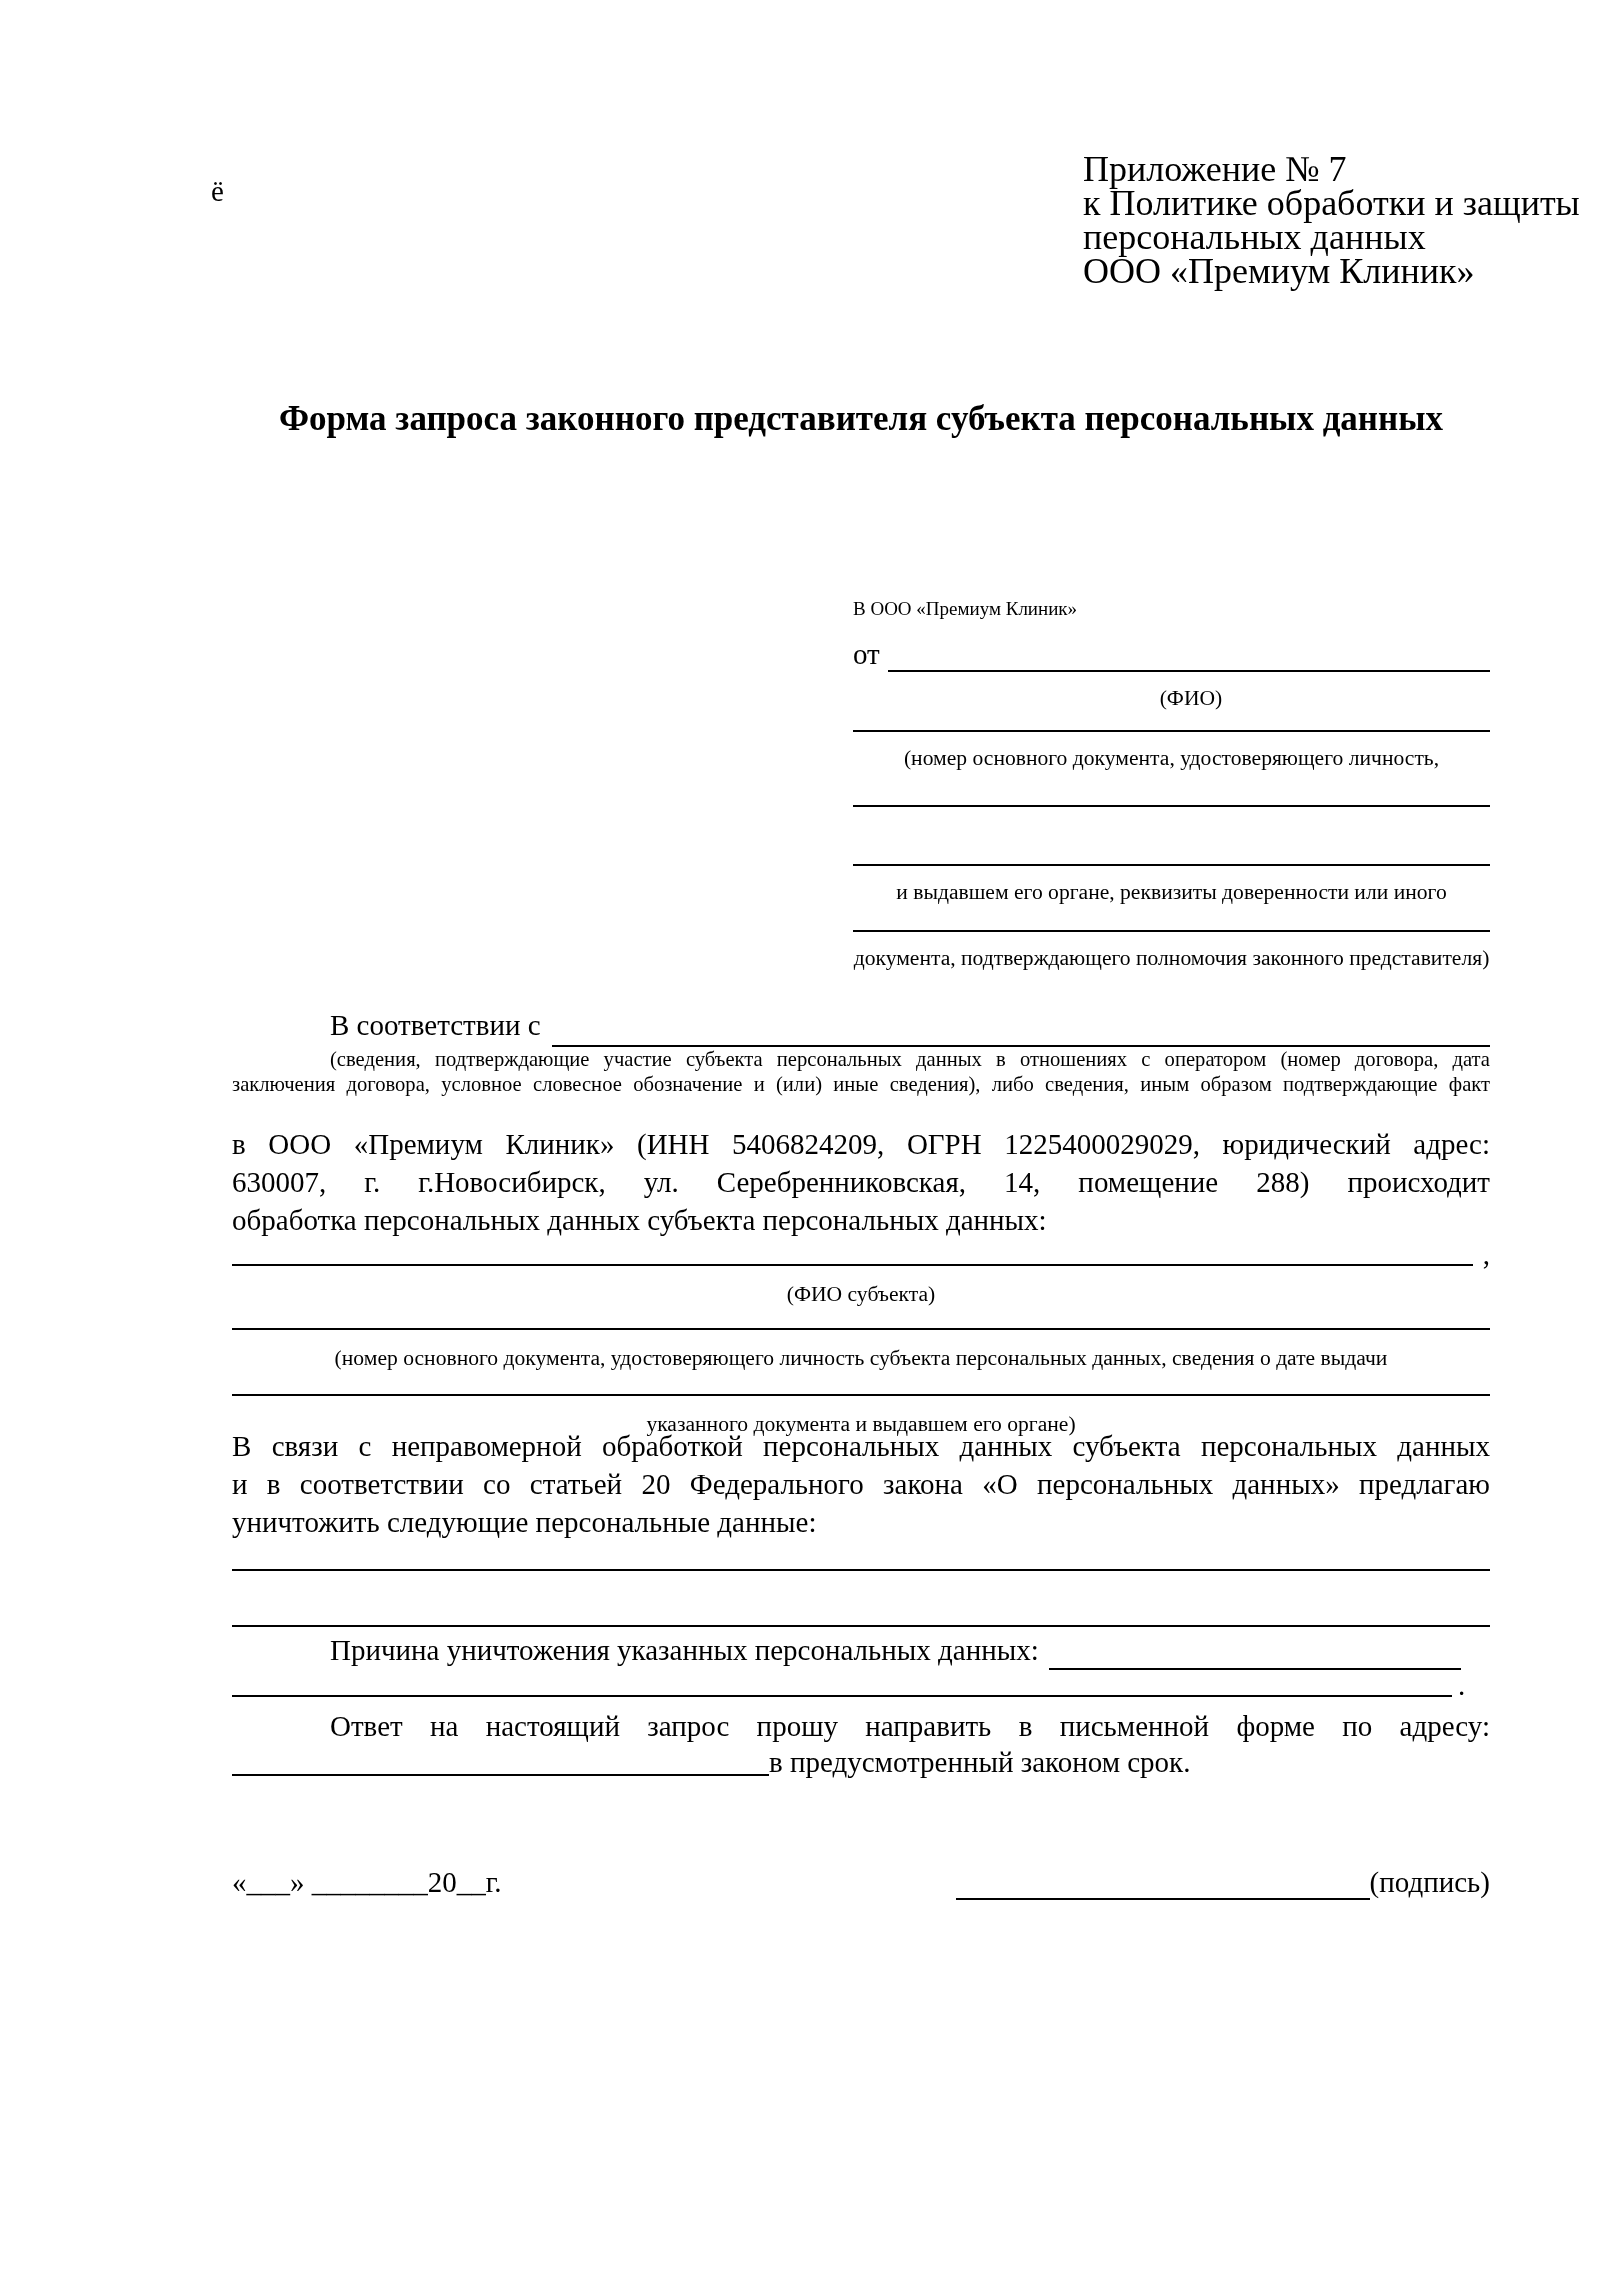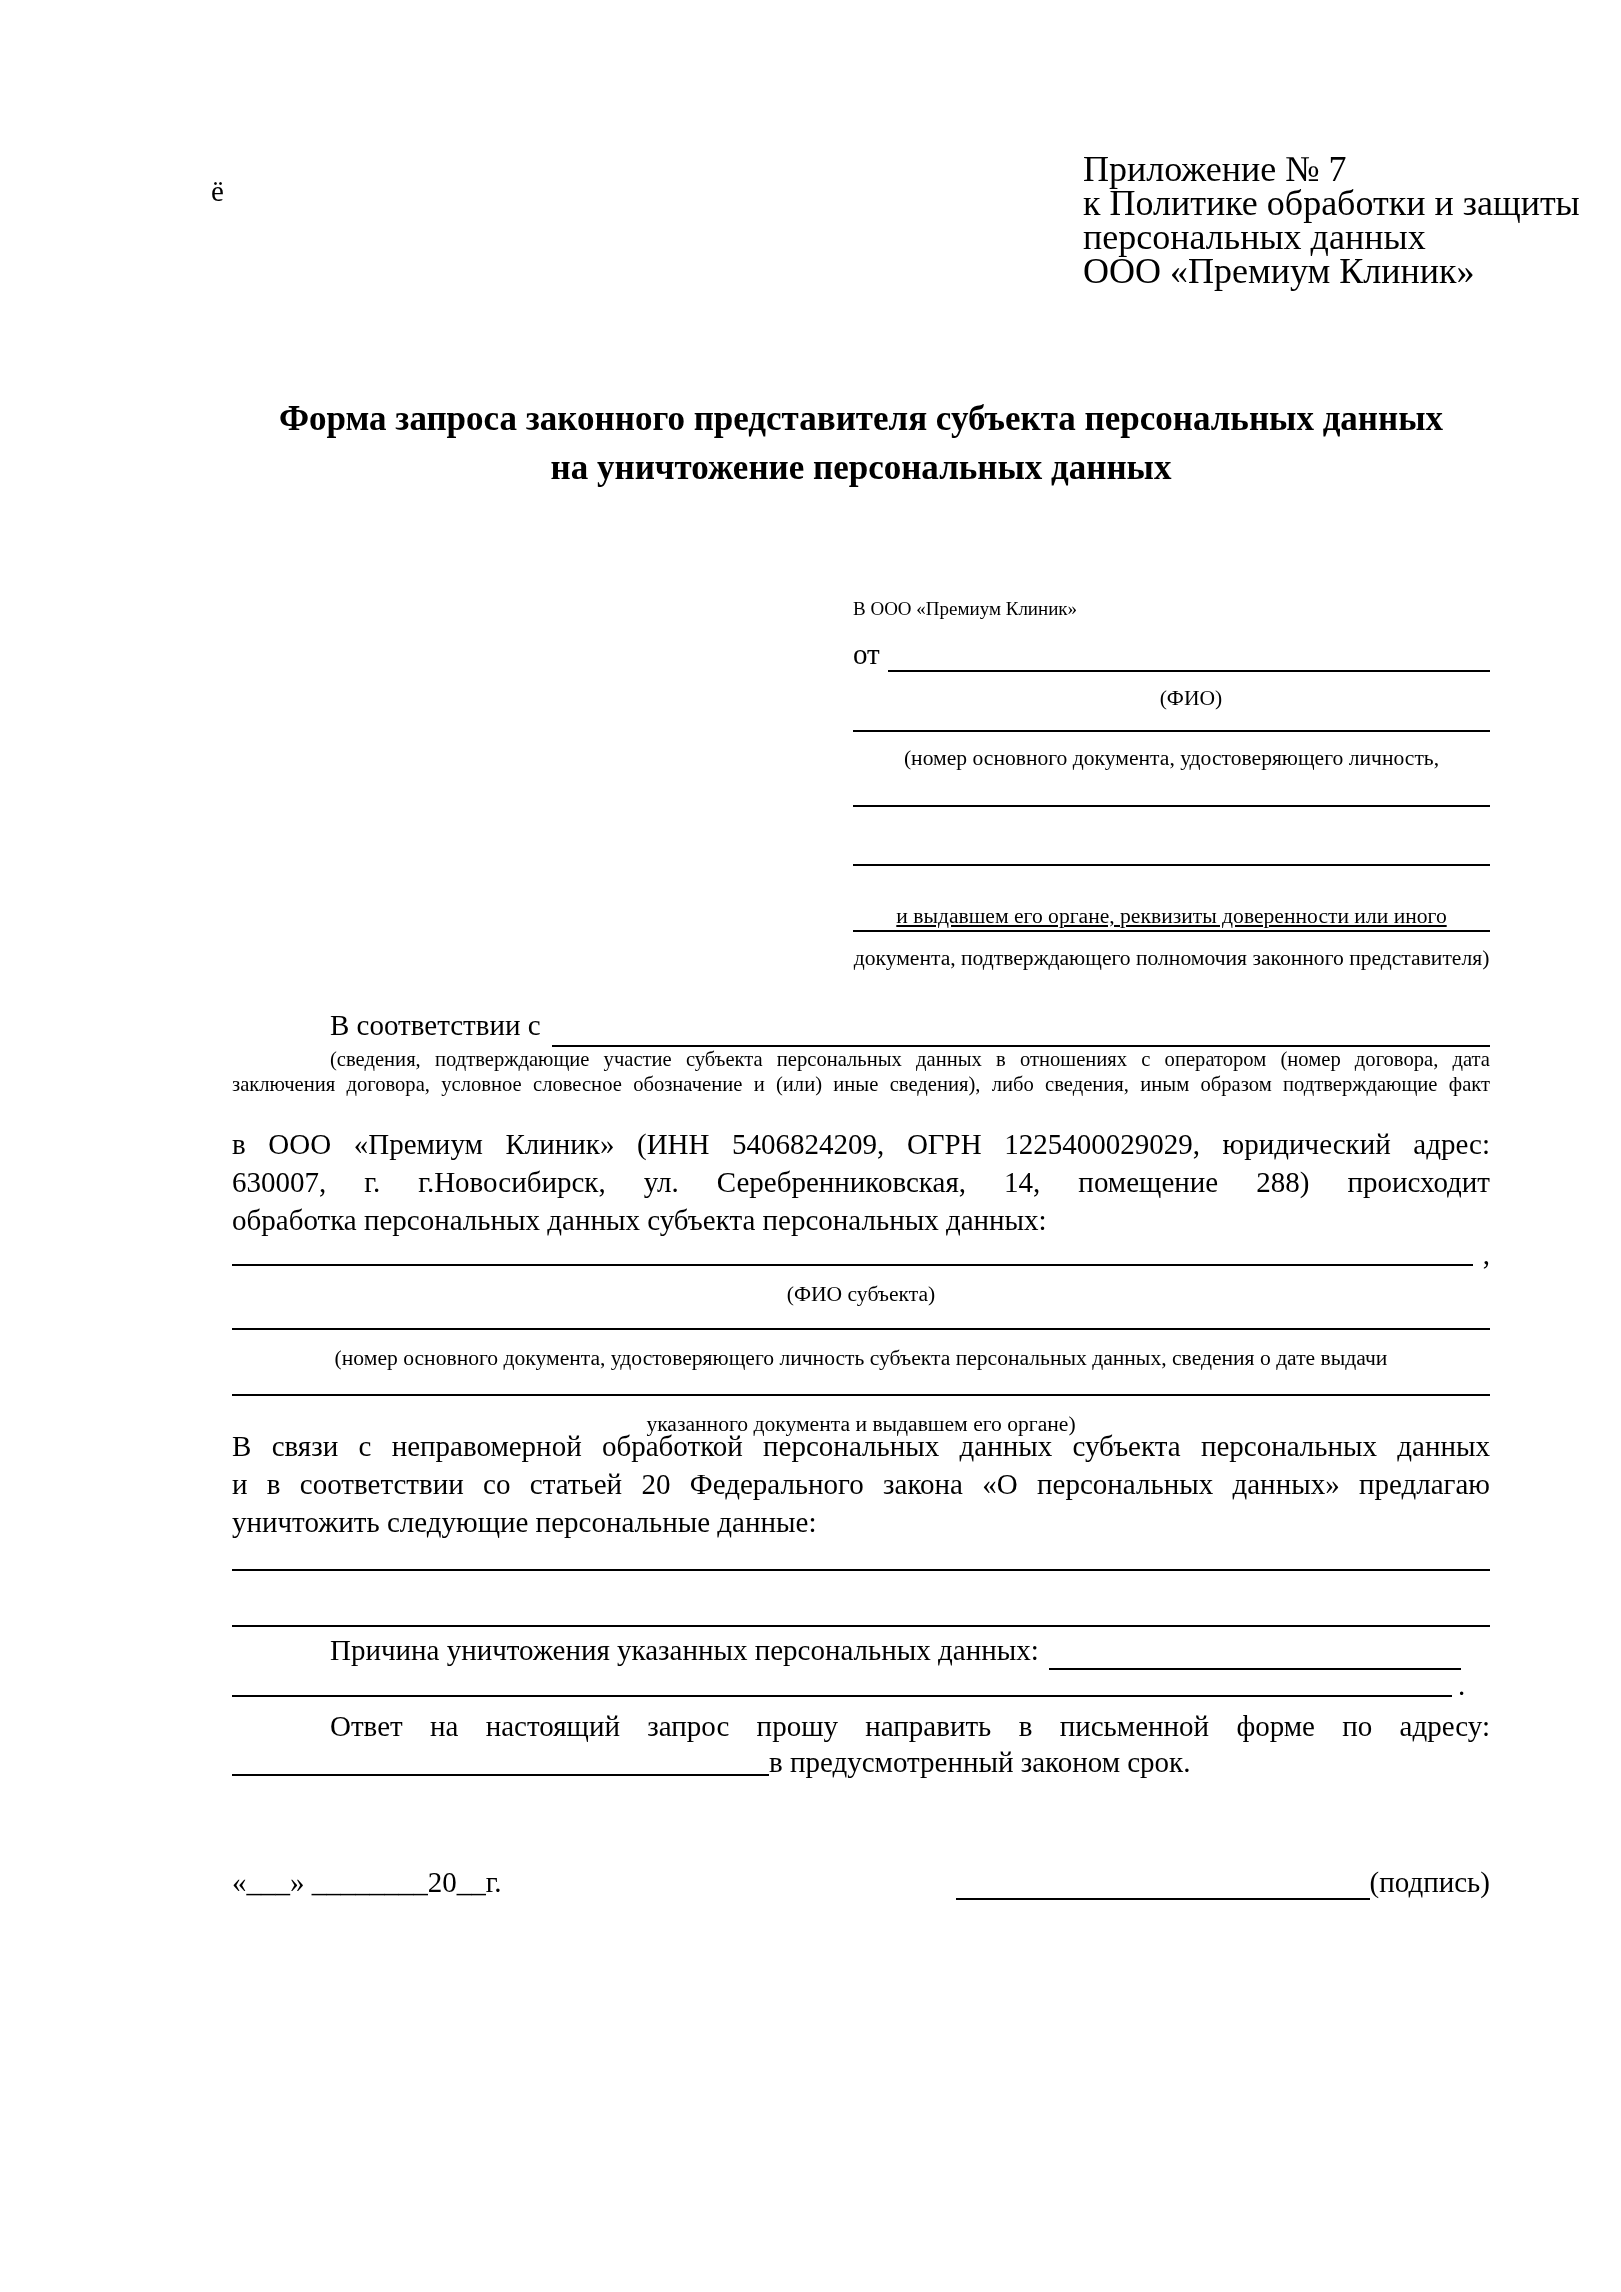--- a/index.html
+++ b/index.html
@@ -37,39 +37,38 @@
 
   <div class="abs appendix" style="left:1083px; top:152px;">
     <div>Приложение № 7</div>
     <div>к Политике обработки и защиты</div>
     <div>персональных данных</div>
     <div>ООО «Премиум Клиник»</div>
   </div>
 
   <div class="abs title" style="left:232px; top:394px; width:1258px;">
     <div>Форма запроса законного представителя субъекта персональных данных</div>
-    <div>на уничтожение персональных данных</div>
   </div>
 
   <div class="abs addr-to" style="left:853px; top:598px;">В ООО «Премиум Клиник»</div>
 
   <div class="abs row" style="left:853px; top:637px; width:637px; height:33px;">
     <span class="body-text" style="margin-right:7.8px;">от</span>
     <div class="blank fill" style="height:100%;"></div>
   </div>
 
   <div class="abs small-text center" style="left:892px; top:678px; width:598px;">(ФИО)</div>
 
   <div class="abs blank" style="left:853px; top:730px; width:637px;"></div>
   <div class="abs small-text center" style="left:853px; top:738px; width:637px;">(номер основного документа, удостоверяющего личность,</div>
 
   <div class="abs blank" style="left:853px; top:805px; width:637px;"></div>
 
   <div class="abs blank" style="left:853px; top:864px; width:637px;"></div>
-  <div class="abs small-text center" style="left:853px; top:896px; width:637px;text-decoration:underline;">и выдавшем его органе, реквизиты доверенности или иного</div>
+  <div class="abs small-text center" style="left:853px; top:872px; width:637px;">и выдавшем его органе, реквизиты доверенности или иного</div>
 
   <div class="abs blank" style="left:853px; top:930px; width:637px;"></div>
   <div class="abs small-text center" style="left:853px; top:938px; width:637px;">документа, подтверждающего полномочия законного представителя)</div>
 
   <div class="abs row" style="left:232px; top:1008px; width:1258px; height:37px;">
     <span class="body-text" style="margin-left:98px; margin-right:11.8px;">В соответствии с</span>
     <div class="blank fill" style="height:100%;"></div>
   </div>
 
   <div class="abs note-text" style="left:232px; top:1047px; width:1258px;">

